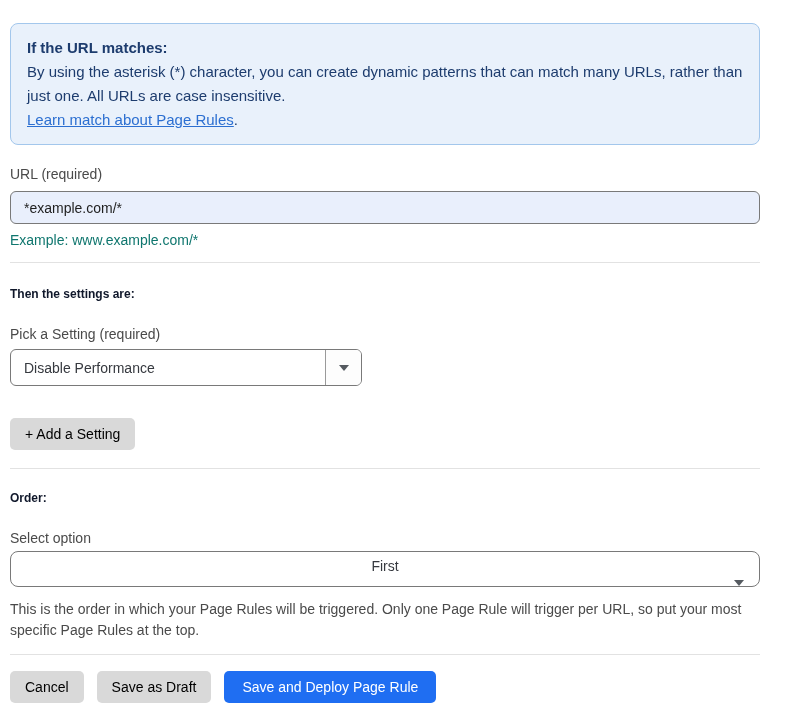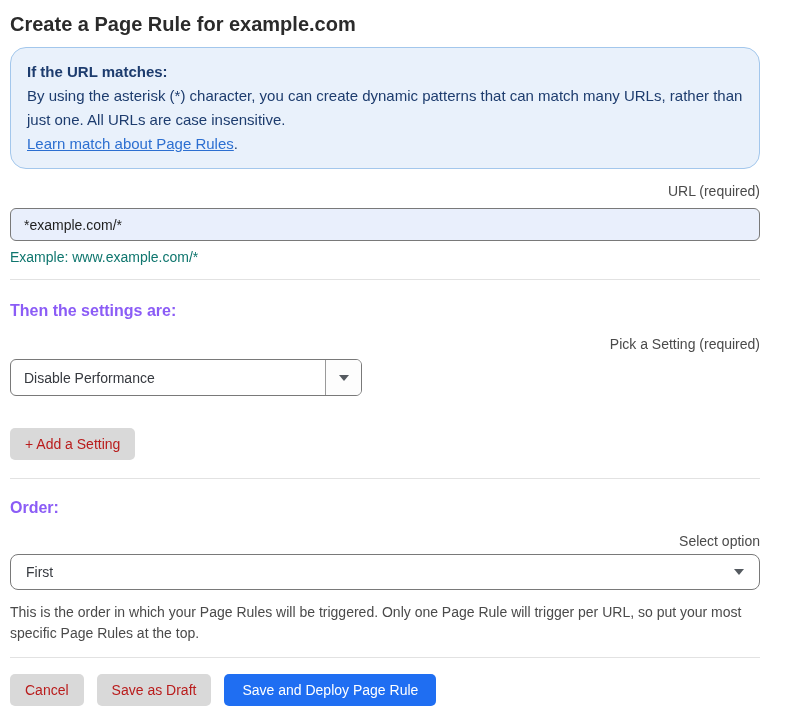--- a/index.html
+++ b/index.html
@@ -17,39 +17,38 @@
     font-size: 20px;
     font-weight: 700;
     color: #2b2b2b;
     line-height: 24px;
   }
 
   .info-box {
     margin-top: 11px;
     background: var(--info-bg, #e9f1fb);
     border: 1px solid var(--info-border, #a3c7ec);
-    border-radius: 16px;
+    border-radius: 8px;
     padding: 12px 16px;
     font-size: 15px;
     line-height: 24px;
     color: var(--info-text, #1d3c6e);
   }
   .info-box .info-heading { font-weight: 700; }
   .info-box a.info-link {
     color: var(--link-blue, #2c6fd1);
     text-decoration: underline;
     cursor: pointer;
   }
 
   .field-label {
-    margin-top: 12px;
+    margin-top: 19px;
     font-size: 14px;
     color: #4a4a4a;
     line-height: 20px;
-    text-align: right;
   }
 
   .url-input {
     display: block;
     margin-top: 7px;
     width: 750px;
     height: 33px;
     background: var(--input-bg, #e9effc);
     border: 1px solid #797979;
     border-radius: 6px;
@@ -69,23 +68,23 @@
 
   .divider {
     margin-top: 12px;
     border: none;
     border-top: 1px solid #e2e2e2;
     width: 750px;
   }
 
   .section-heading {
     margin-top: 20px;
-    font-size: 16px;
+    font-size: 12px;
     font-weight: 700;
-    color: #8b5cf6;
+    color: #0f172a;
     line-height: 22px;
   }
 
   .setting-row {
     margin-top: 5px;
     display: flex;
     align-items: center;
   }
   .select-box {
     display: flex;
@@ -133,35 +132,36 @@
     align-items: center;
     justify-content: center;
     border: none;
     border-radius: 5px;
     font-family: "Liberation Sans", sans-serif;
     font-size: 14px;
     height: 32px;
     padding: 0 15px;
     cursor: pointer;
   }
-  .btn-gray { background: #d9d9d9; color: #b91c1c; }
+  .btn-gray { background: #d9d9d9; color: #000000; }
   .btn-blue { background: var(--accent-blue, #1f6ef2); color: #ffffff; padding: 0 18px; }
   .add-setting-btn { margin-top: 32px; }
 
   .order-select {
     margin-top: 3px;
     display: flex;
     align-items: center;
     width: 750px;
     height: 36px;
     background: #ffffff;
     border: 1px solid #797979;
     border-radius: 8px;
     padding: 0 15px;
     cursor: pointer;
+    flex-direction: column;
   }
   .order-select .select-value { padding: 0; flex: 1; }
   .order-select .caret-down { margin-left: auto; }
 
   .order-help {
     margin-top: 12px;
     font-size: 14px;
     line-height: 21px;
     color: #4a4a4a;
     width: 745px;
@@ -173,21 +173,20 @@
     display: flex;
     align-items: center;
     gap: 13px;
   }
 </style>
 </head>
 <body>
 
 <div class="content">
 
-  <h1 class="page-title">Create a Page Rule for example.com</h1>
 
   <div class="info-box">
     <div class="info-heading">If the URL matches:</div>
     <div><span>By using the asterisk (*) character, you can create dynamic patterns that can match many URLs, rather than just one. All URLs are case insensitive.</span><br>
       <a class="info-link">Learn match about Page Rules</a><span>.</span>
     </div>
   </div>
 
   <div class="field-label">URL (required)</div>
   <input class="url-input" type="text" value="*example.com/*" style="">

